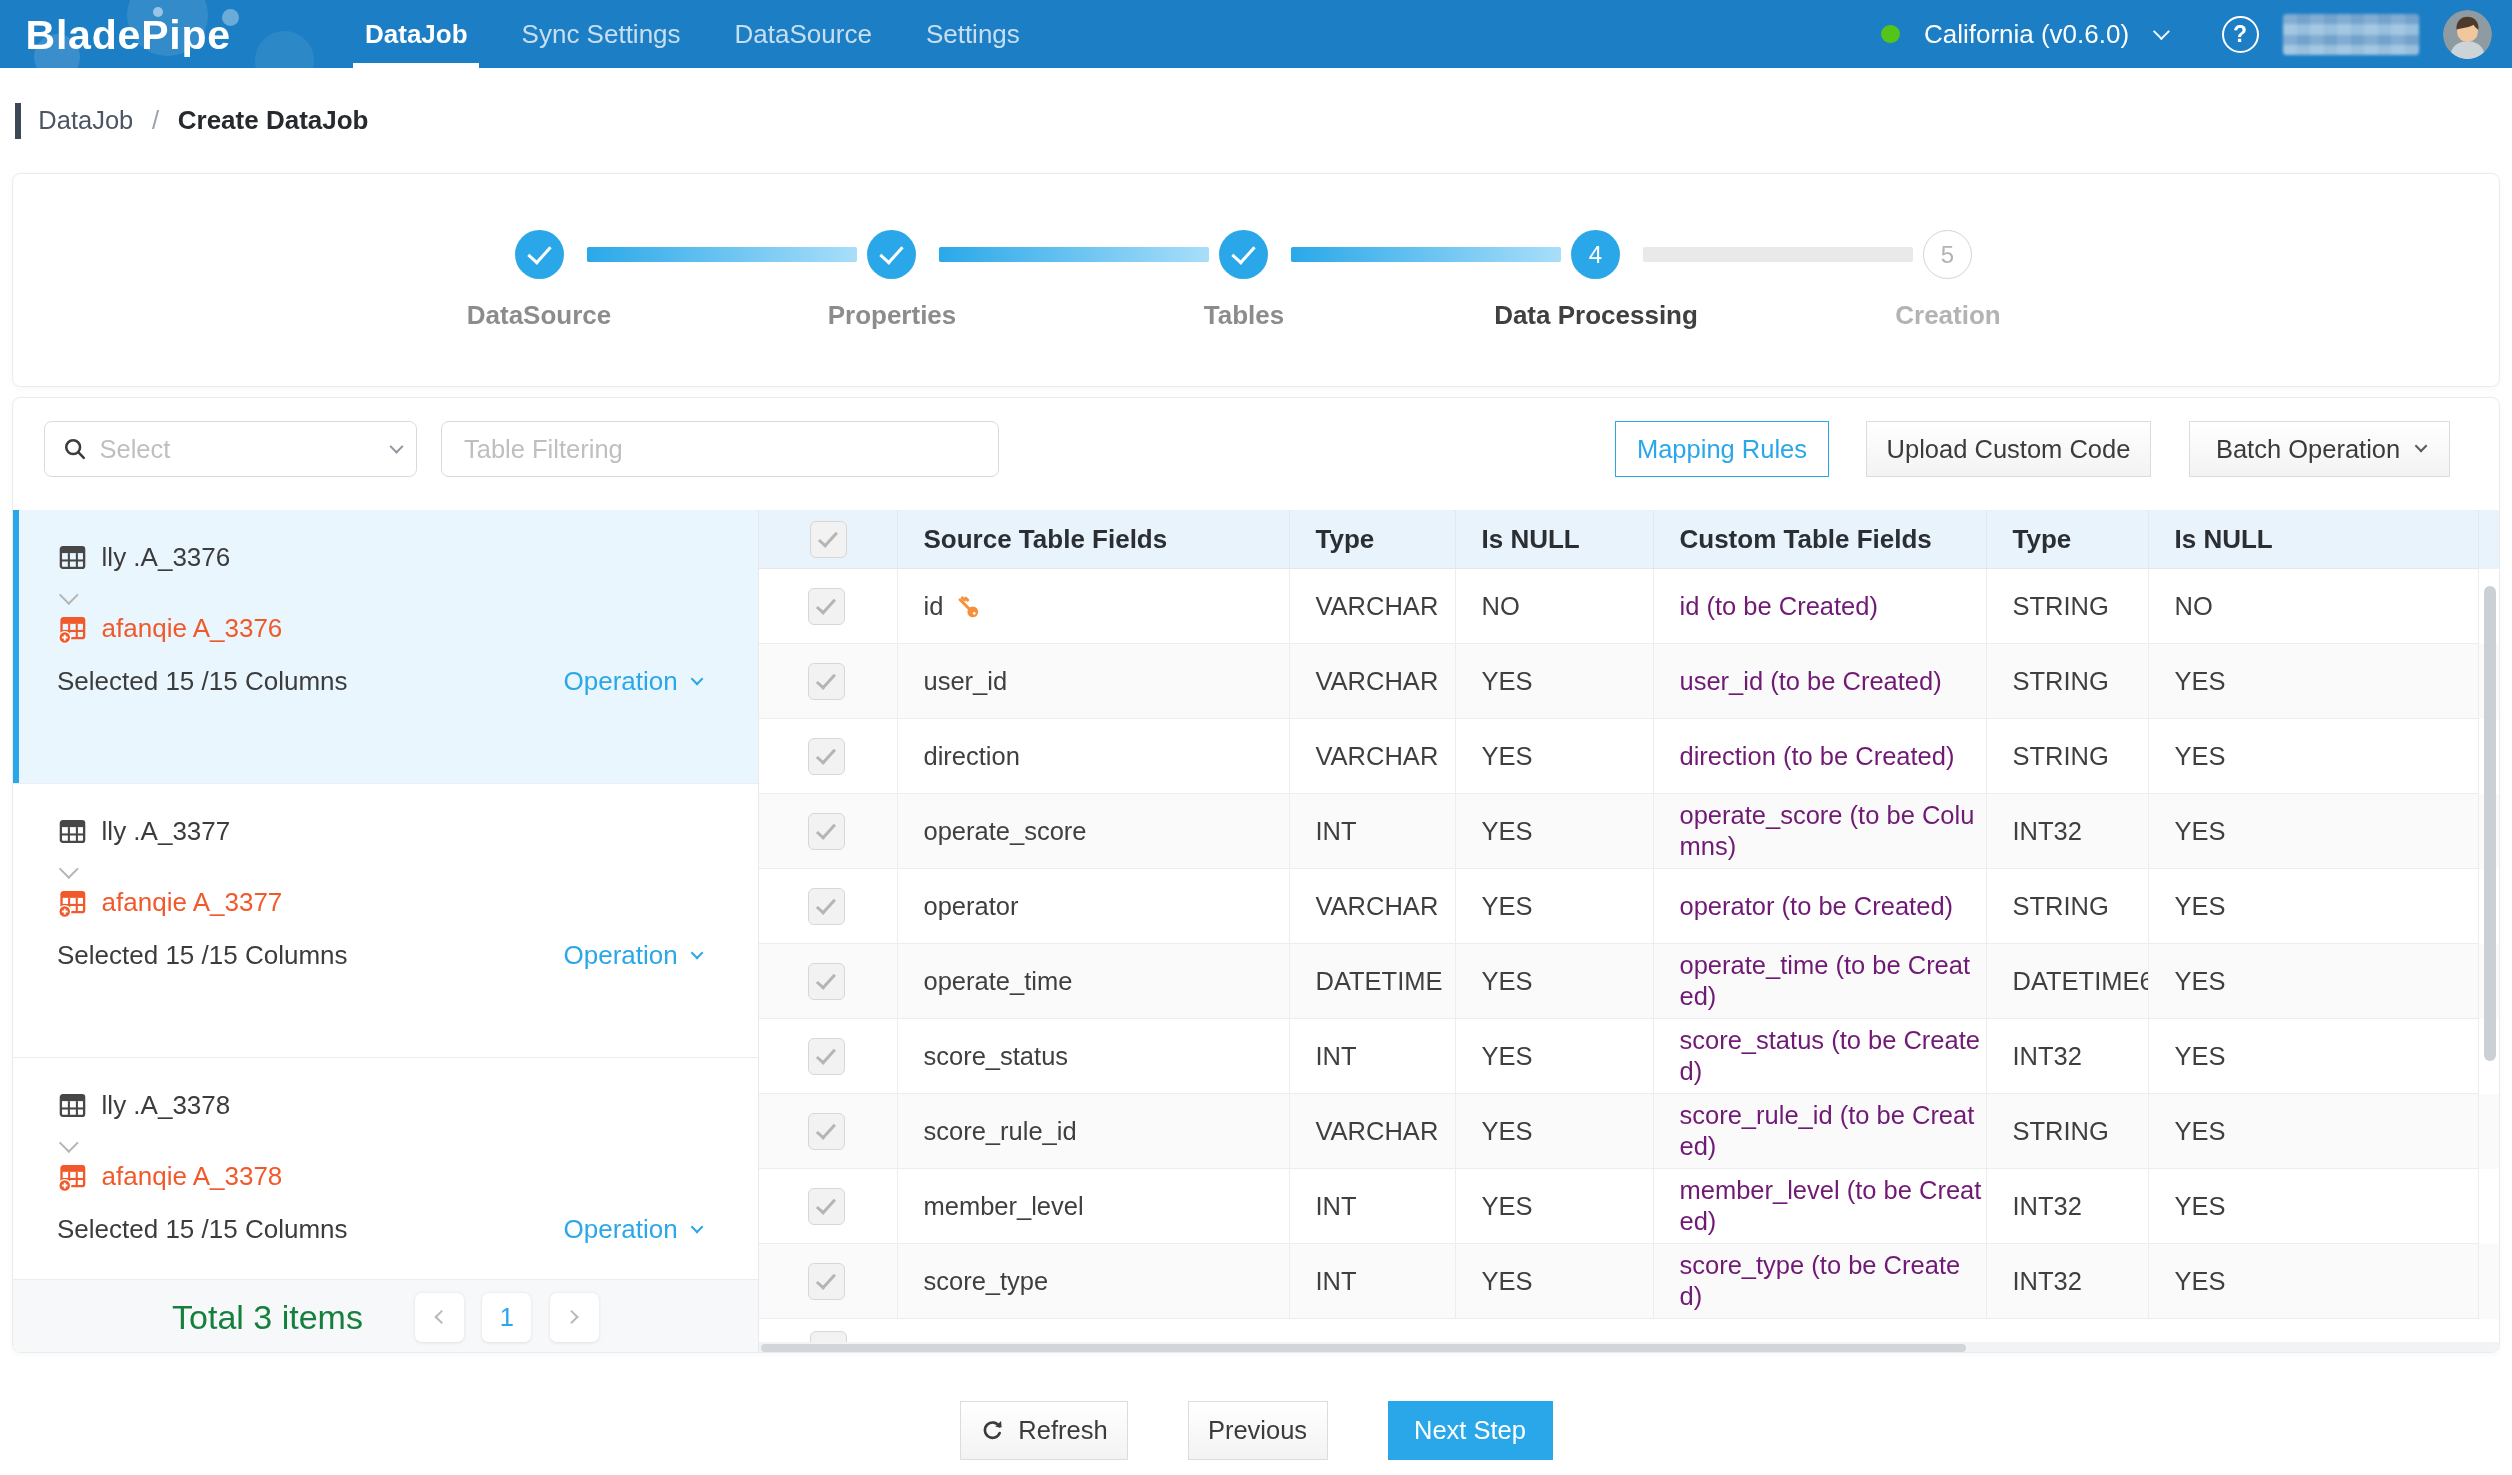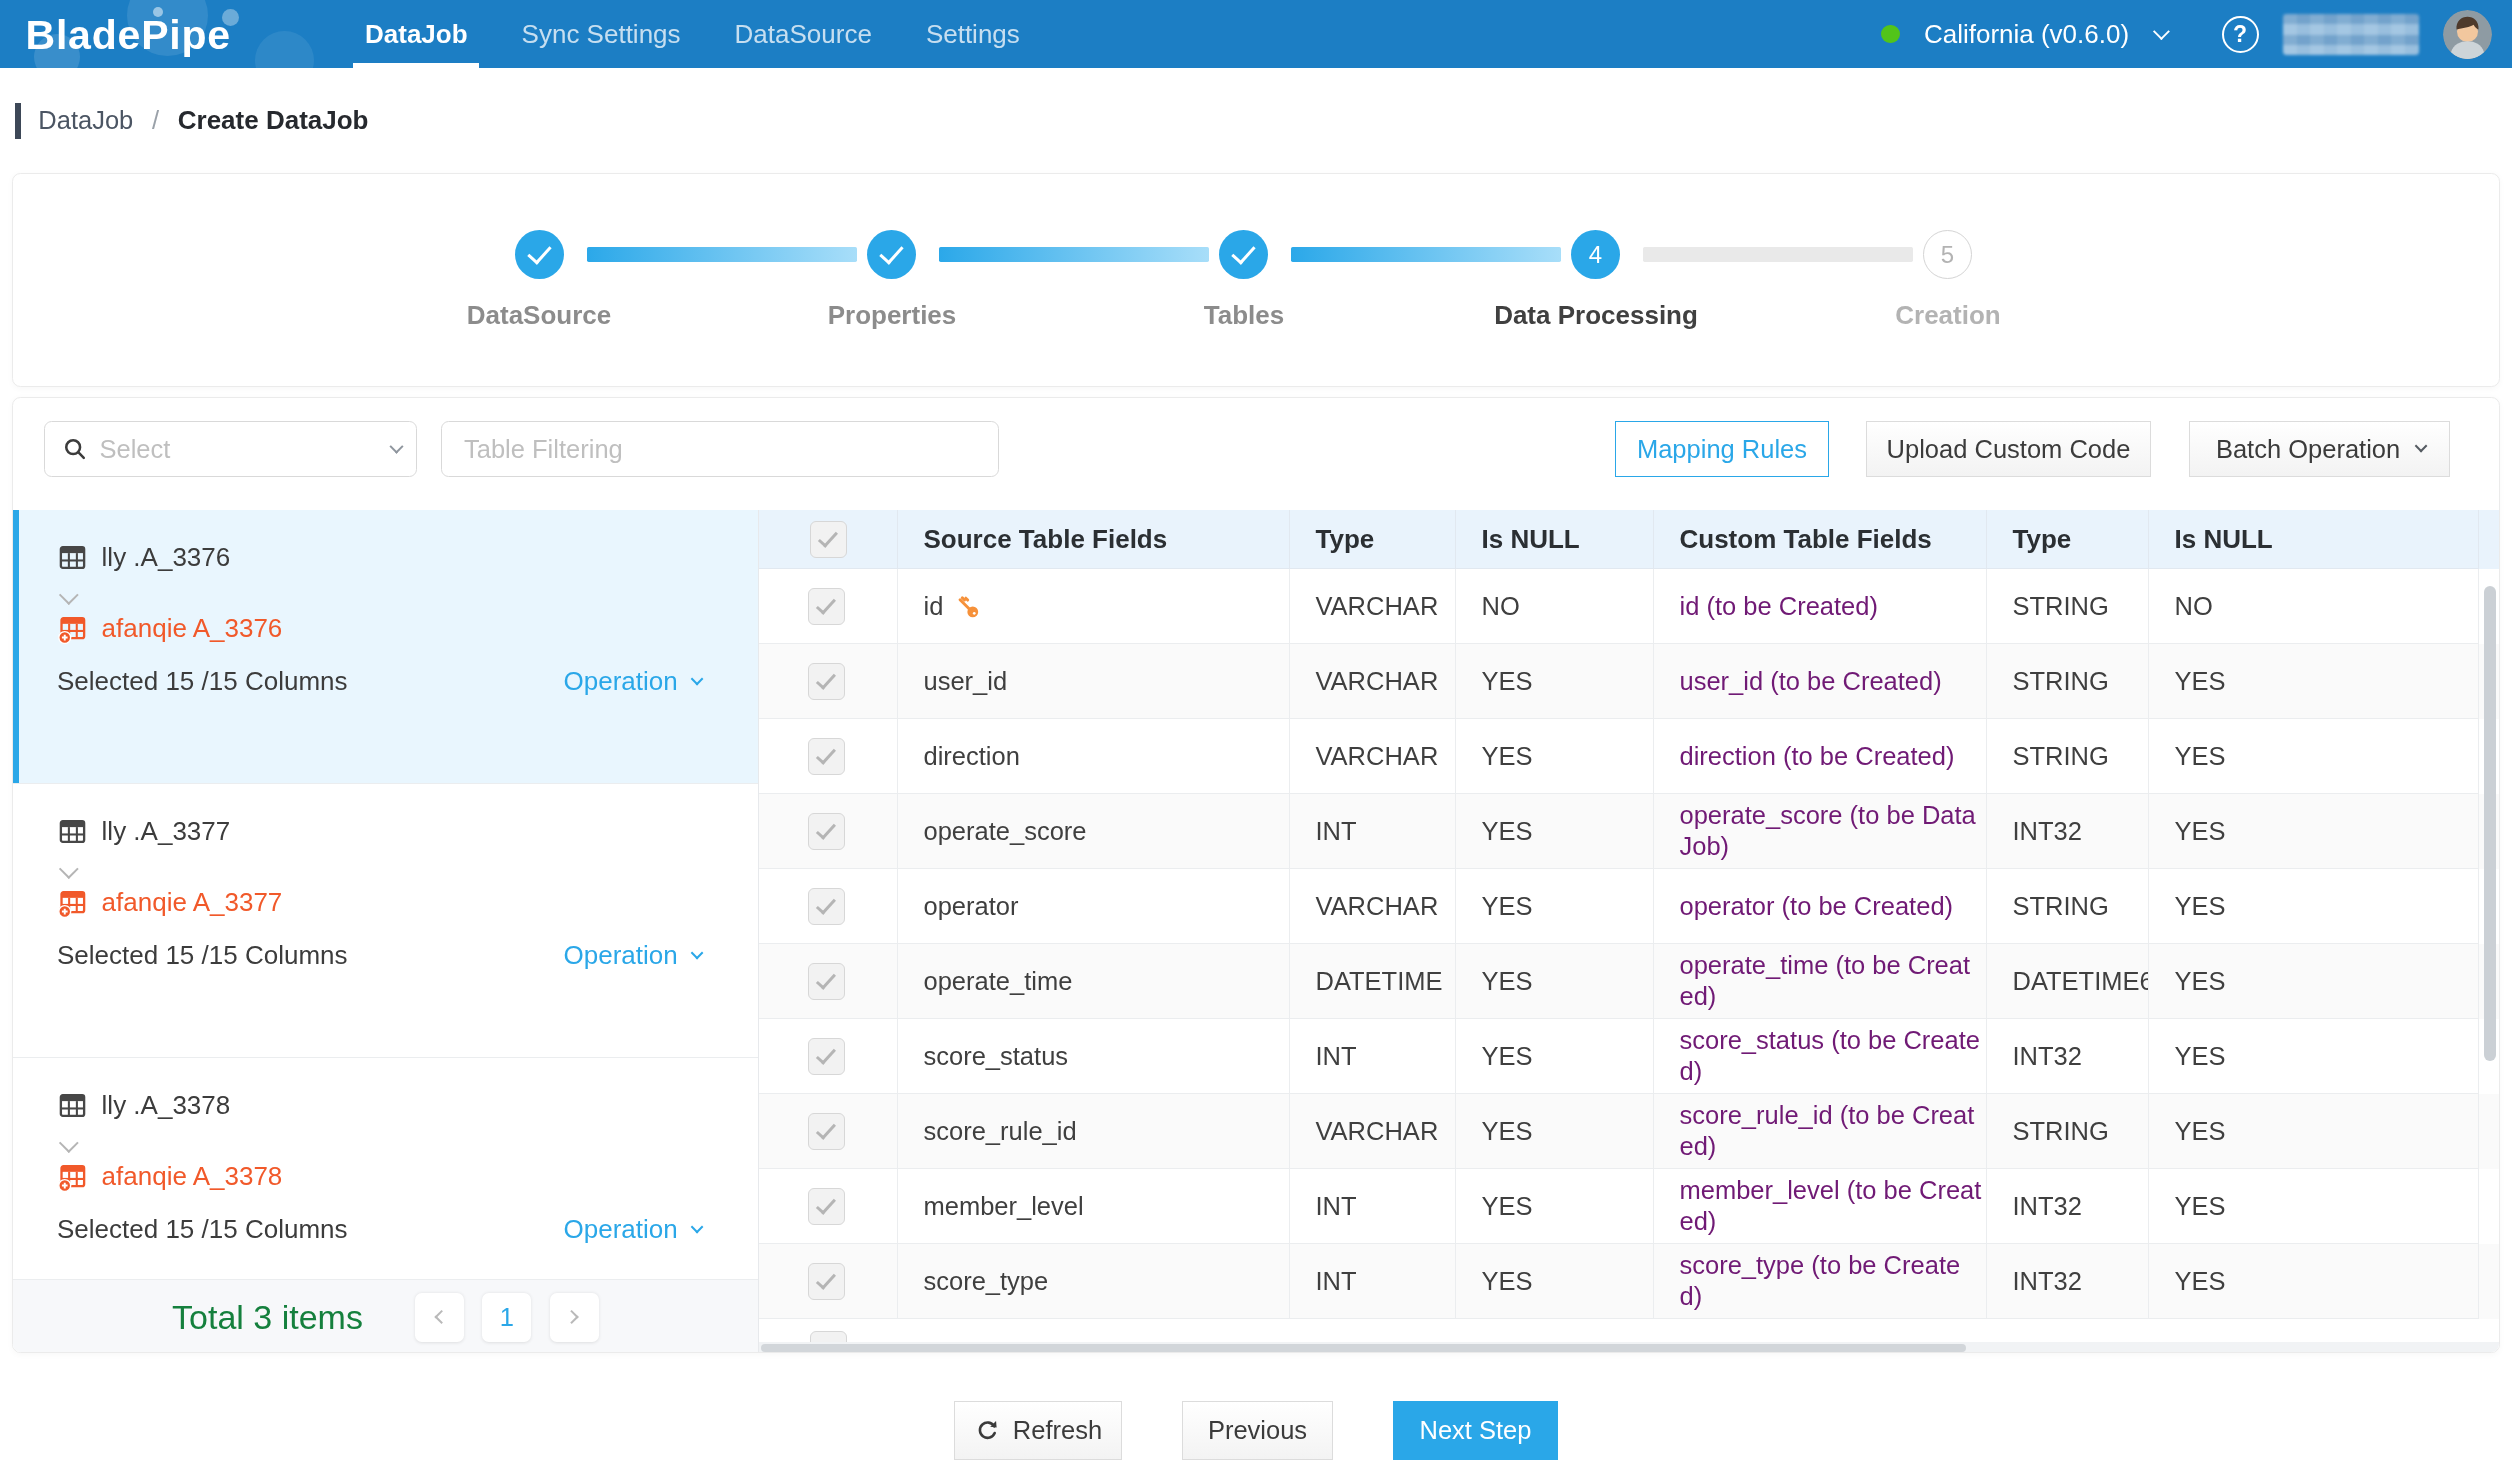--- a/index.html
+++ b/index.html
@@ -194,21 +194,21 @@
   .hthumb { position: absolute; left: 1.7px; top: 1.7px; width: 1205px; height: 8.5px; background: #d2d6da; border-radius: 4.2px; cursor: pointer; }
   .vscrollbar { position: absolute; right: 3.4px; top: 66px; width: 12px; height: 755px; }
   .vthumb { position: absolute; left: 0; top: 10.2px; width: 12px; height: 475px; background: #cbd0d5; border-radius: 6px; cursor: pointer; }
 
   
   .footer-actions {
     position: absolute; left: 0; top: 1399px; width: 2512px; height: 63px;
     display: flex; align-items: center; justify-content: center; gap: 60px;
   }
   .btn-refresh { width: 168px; height: 59px; gap: 12px; }
-  .btn-previous { width: 151px; height: 59px; }
+  .btn-previous { width: 140px; height: 59px; }
   .btn-next { width: 165px; height: 59px; background: #2aa7e8; color: #ffffff; border: none; }
 
   svg { display: block; }
 </style>
 </head>
 <body>
 
 <header class="navbar">
   <div class="logo-wrap">
     <span class="bubble b1"></span>
@@ -516,21 +516,21 @@
         <div class="td td-cb">
             <span class="cb">
               <span class="cb-check"></span>
             </span>
           </div>
         <div class="td td-source">
             <span>operate_score</span>
           </div>
         <div class="td">INT</div>
         <div class="td">YES</div>
-        <div class="td td-target">operate_score (to be DataJob)</div>
+        <div class="td td-target">operate_score (to be Columns)</div>
         <div class="td">INT32</div>
         <div class="td">YES</div>
       </div>
 
       <div class="trow">
         <div class="td td-cb">
             <span class="cb">
               <span class="cb-check"></span>
             </span>
           </div>

